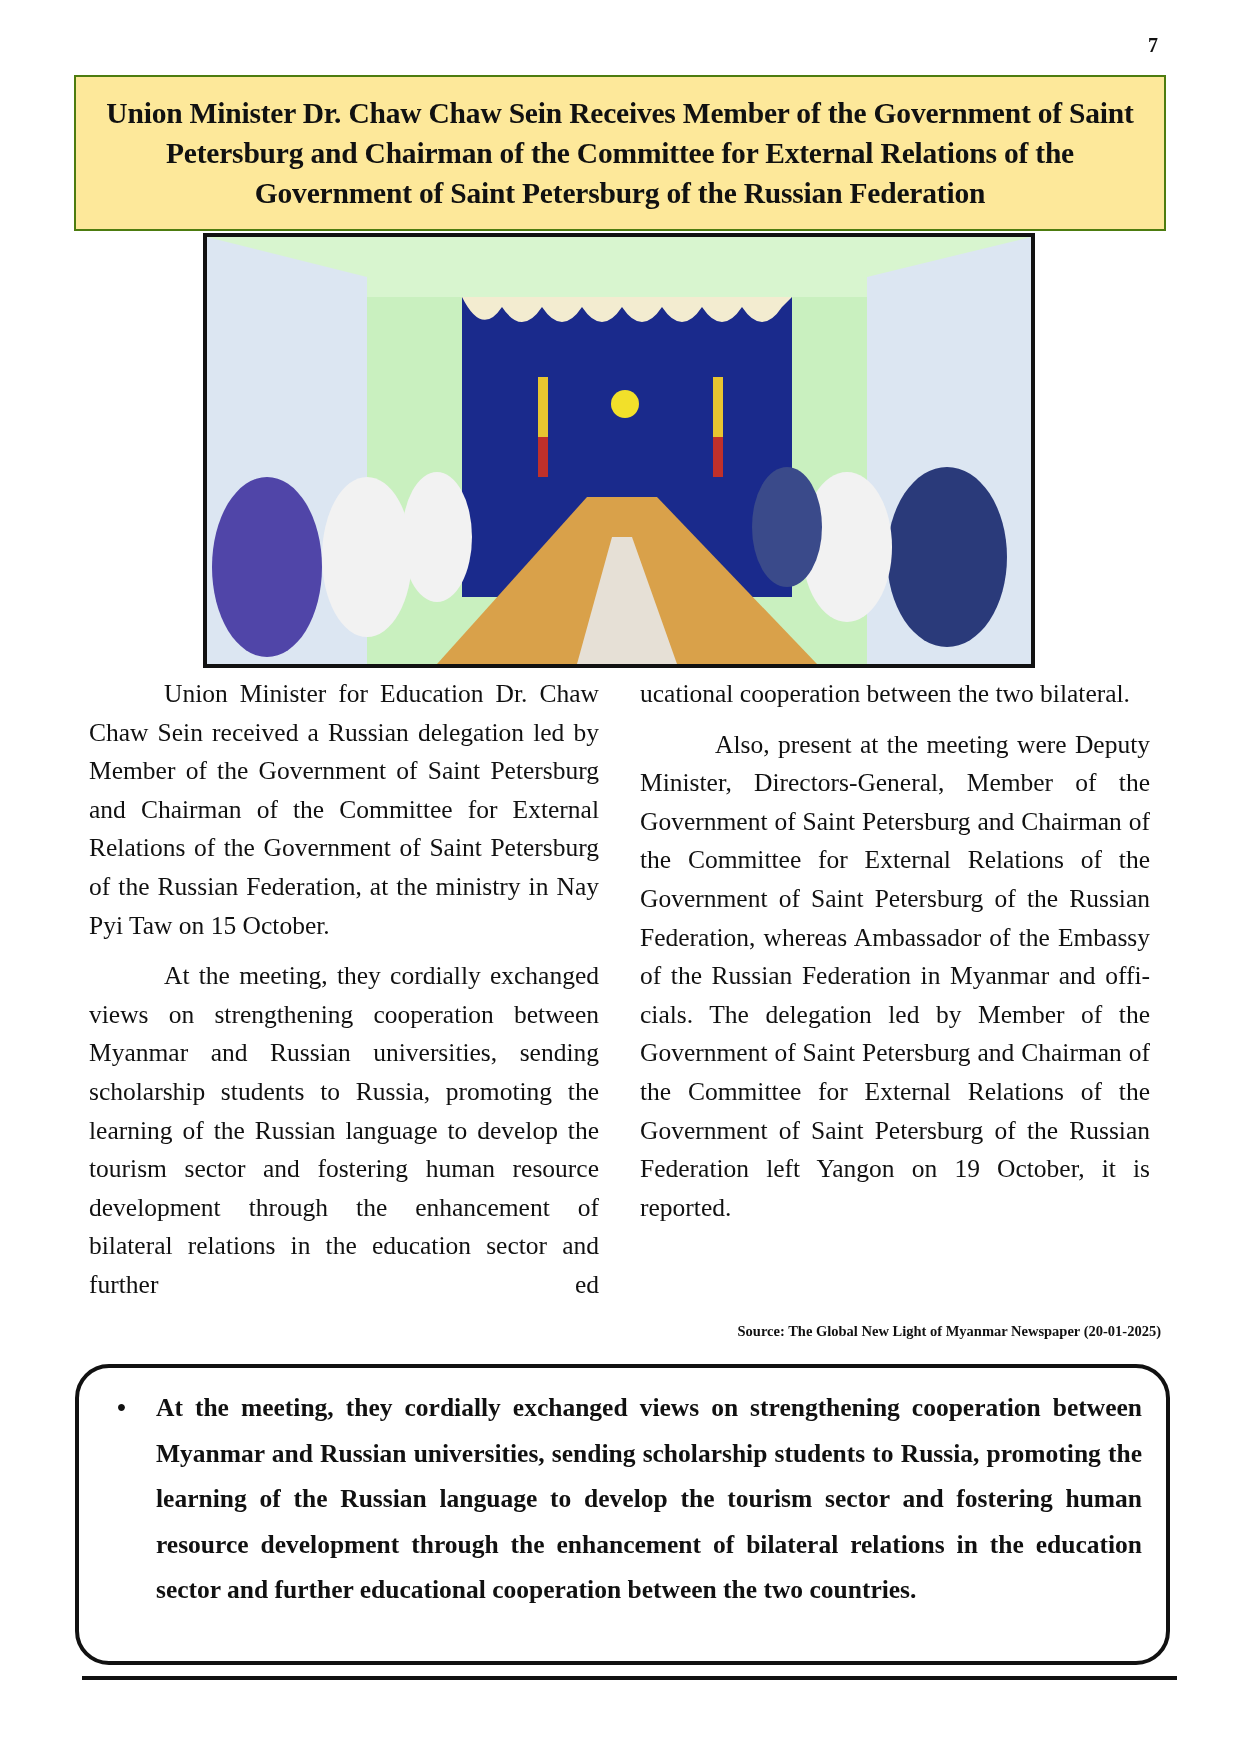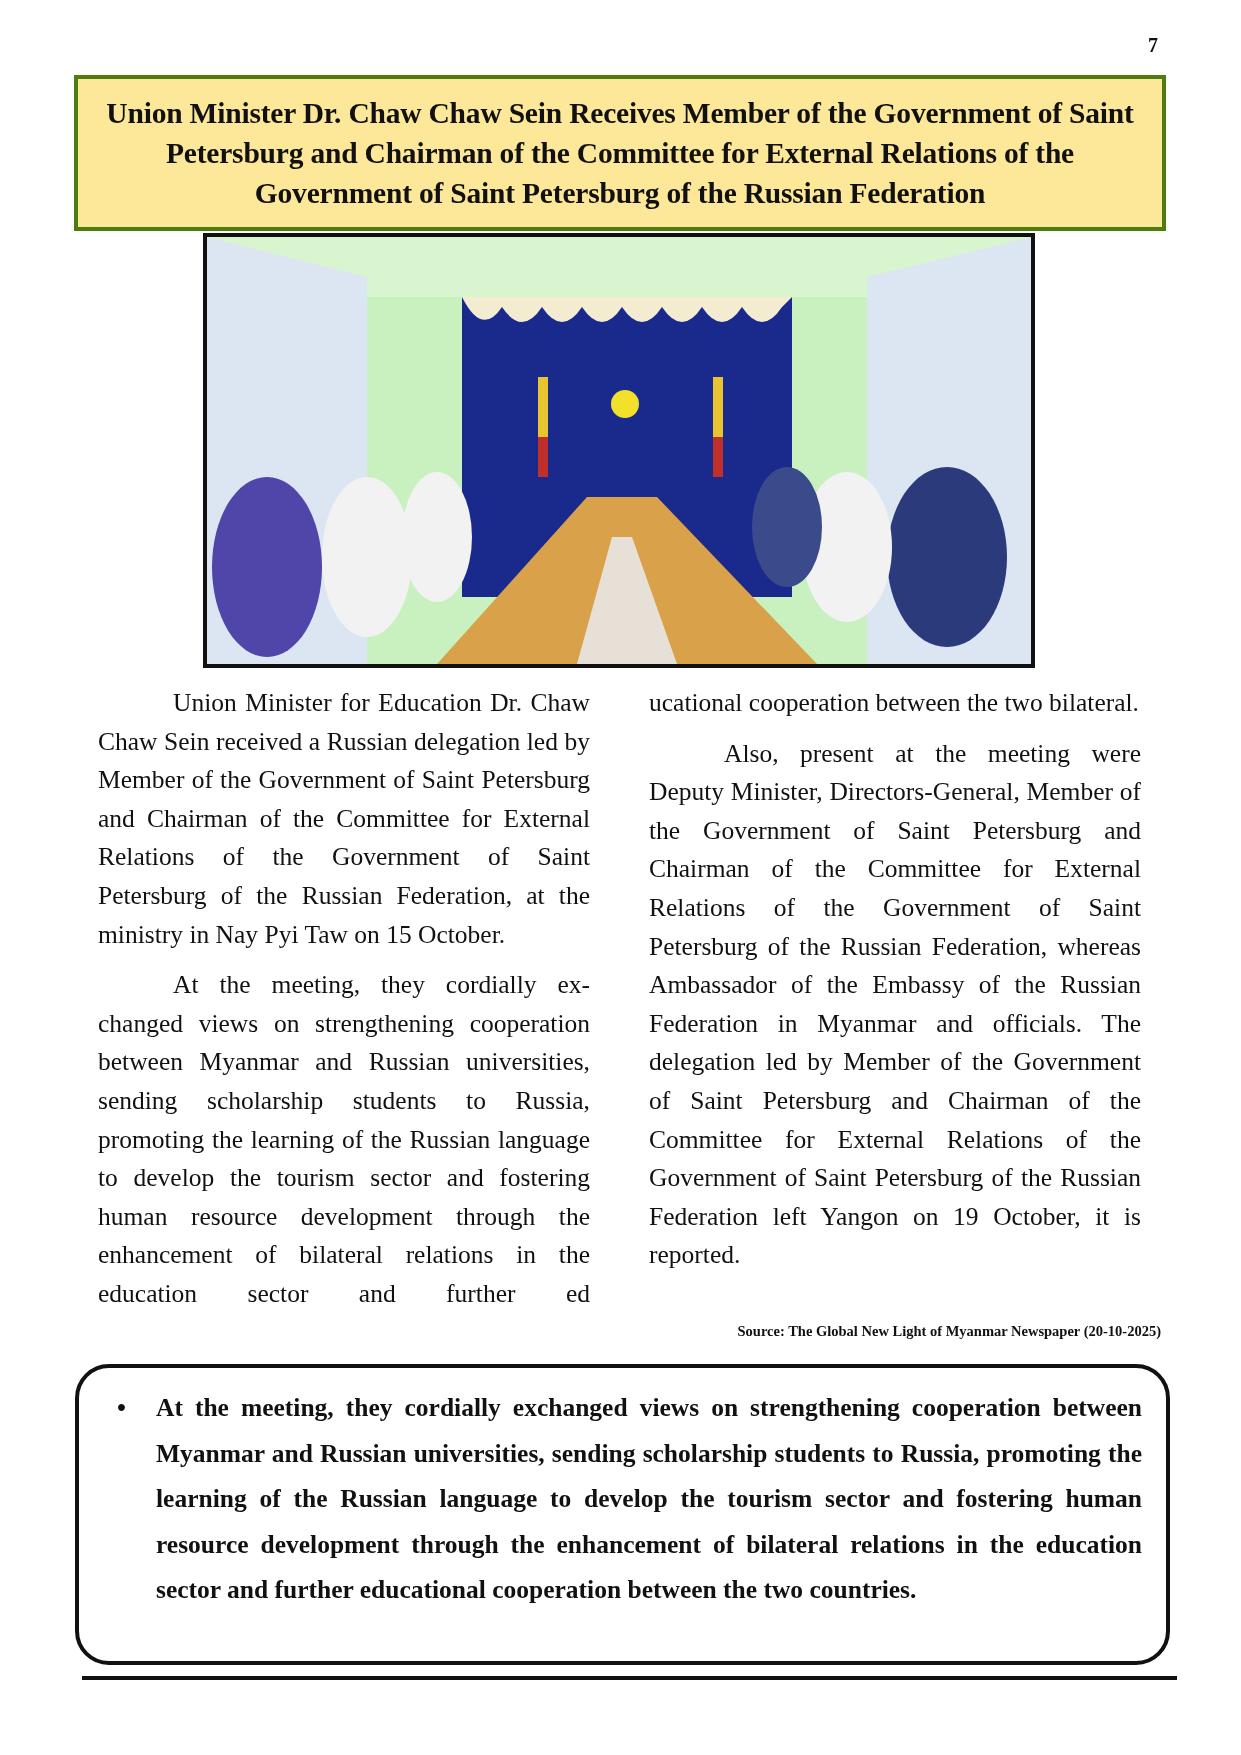--- a/index.html
+++ b/index.html
@@ -1,29 +1,29 @@
 <!DOCTYPE html>
 <html><head>
   <meta charset="utf-8">
   <style>
     html, body { margin: 0; padding: 0; background: #ffffff; }
     body { width: 1241px; height: 1755px; position: relative; overflow: hidden;
            font-family: "Liberation Serif", "DejaVu Serif", serif; color: #111; }
     .page-number { position: absolute; top: 34px; right: 83px; font-weight: bold; font-size: 20px; }
     .title-box { position: absolute; left: 74px; top: 75px; width: 1092px; height: 156px;
-                 box-sizing: border-box; background: #fde89a; border: 4px solid #4d7c0f;
+                 box-sizing: border-box; background: #fde89a; border: 2px solid #4d7c0f;
                  display: flex; align-items: center; justify-content: center; text-align: center;
                  padding: 0 14px; }
     .title-box h1 { margin: 0; font-size: 29.5px; line-height: 40px; font-weight: bold; letter-spacing: -0.2px; }
     .photo { position: absolute; left: 203px; top: 233px; width: 832px; height: 435px;
              box-sizing: border-box; border: 4px solid #111; overflow: hidden; background: #c9f0bf; }
     .photo svg { width: 100%; height: 100%; display: block; }
     .col { position: absolute; top: 675px; width: 510px; font-size: 25.5px; line-height: 38.6px;
            text-align: justify; hyphens: manual; }
-    .col p { margin: 9px; }
+    .col p { margin: 0; }
     .col-left { left: 89px; }
     .col-right { left: 640px; }
     .indent { text-indent: 75px; }
     .gap { margin-top: 12px !important; }
     .source { position: absolute; top: 1323px; right: 80px; font-size: 14.5px; font-weight: bold; }
     .highlight-box { position: absolute; left: 75px; top: 1364px; width: 1095px; height: 301px;
                      box-sizing: border-box; border: 4px solid #111; border-radius: 34px;
                      padding: 17px 24px 0 58px; }
     .highlight-box ul { margin: 0; padding: 0; list-style: none; }
     .highlight-box li { position: relative; padding-left: 77px; margin-left: -58px; font-weight: bold;
@@ -67,21 +67,21 @@
 <div class="col col-left">
   <p class="indent">Union Minister for Education Dr. Chaw Chaw Sein received a Russian dele­gation led by Member of the Government of Saint Petersburg and Chairman of the Committee for External Relations of the Government of Saint Petersburg of the Russian Federation, at the ministry in Nay Pyi Taw on 15 October.</p>
   <p class="indent gap" style="text-align-last: justify;">At the meeting, they cordially ex­changed views on strengthening coopera­tion between Myanmar and Russian uni­versities, sending scholarship students to Russia, promoting the learning of the Rus­sian language to develop the tourism sector and fostering human resource development through the enhancement of bilateral rela­tions in the education sector and further ed­</p>
 </div>
 
 <div class="col col-right">
   <p>ucational cooperation between the two bilateral.</p>
   <p class="indent gap">Also, present at the meeting were Deputy Minister, Directors-General, Mem­ber of the Government of Saint Petersburg and Chairman of the Committee for Exter­nal Relations of the Government of Saint Petersburg of the Russian Federation, whereas Ambassador of the Embassy of the Russian Federation in Myanmar and offi­cials. The delegation led by Member of the Government of Saint Petersburg and Chair­man of the Committee for External Rela­tions of the Government of Saint Peters­burg of the Russian Federation left Yangon on 19 October, it is reported.</p>
 </div>
 
-<div class="source">Source: The Global New Light of Myanmar Newspaper (20-10-2025)</div>
+<div class="source">Source: The Global New Light of Myanmar Newspaper (20-01-2025)</div>
 
 <div class="highlight-box">
   <ul>
     <li>
       <span class="bullet">•</span>
       <span>At the meeting, they cordially exchanged views on strengthening cooperation between Myanmar and Russian universities, sending scholarship students to Russia, promoting the learning of the Russian language to develop the tourism sector and fostering human resource development through the enhancement of bilateral relations in the education sector and further educational cooperation between the two countries.</span>
     </li>
   </ul>
 </div>
 

